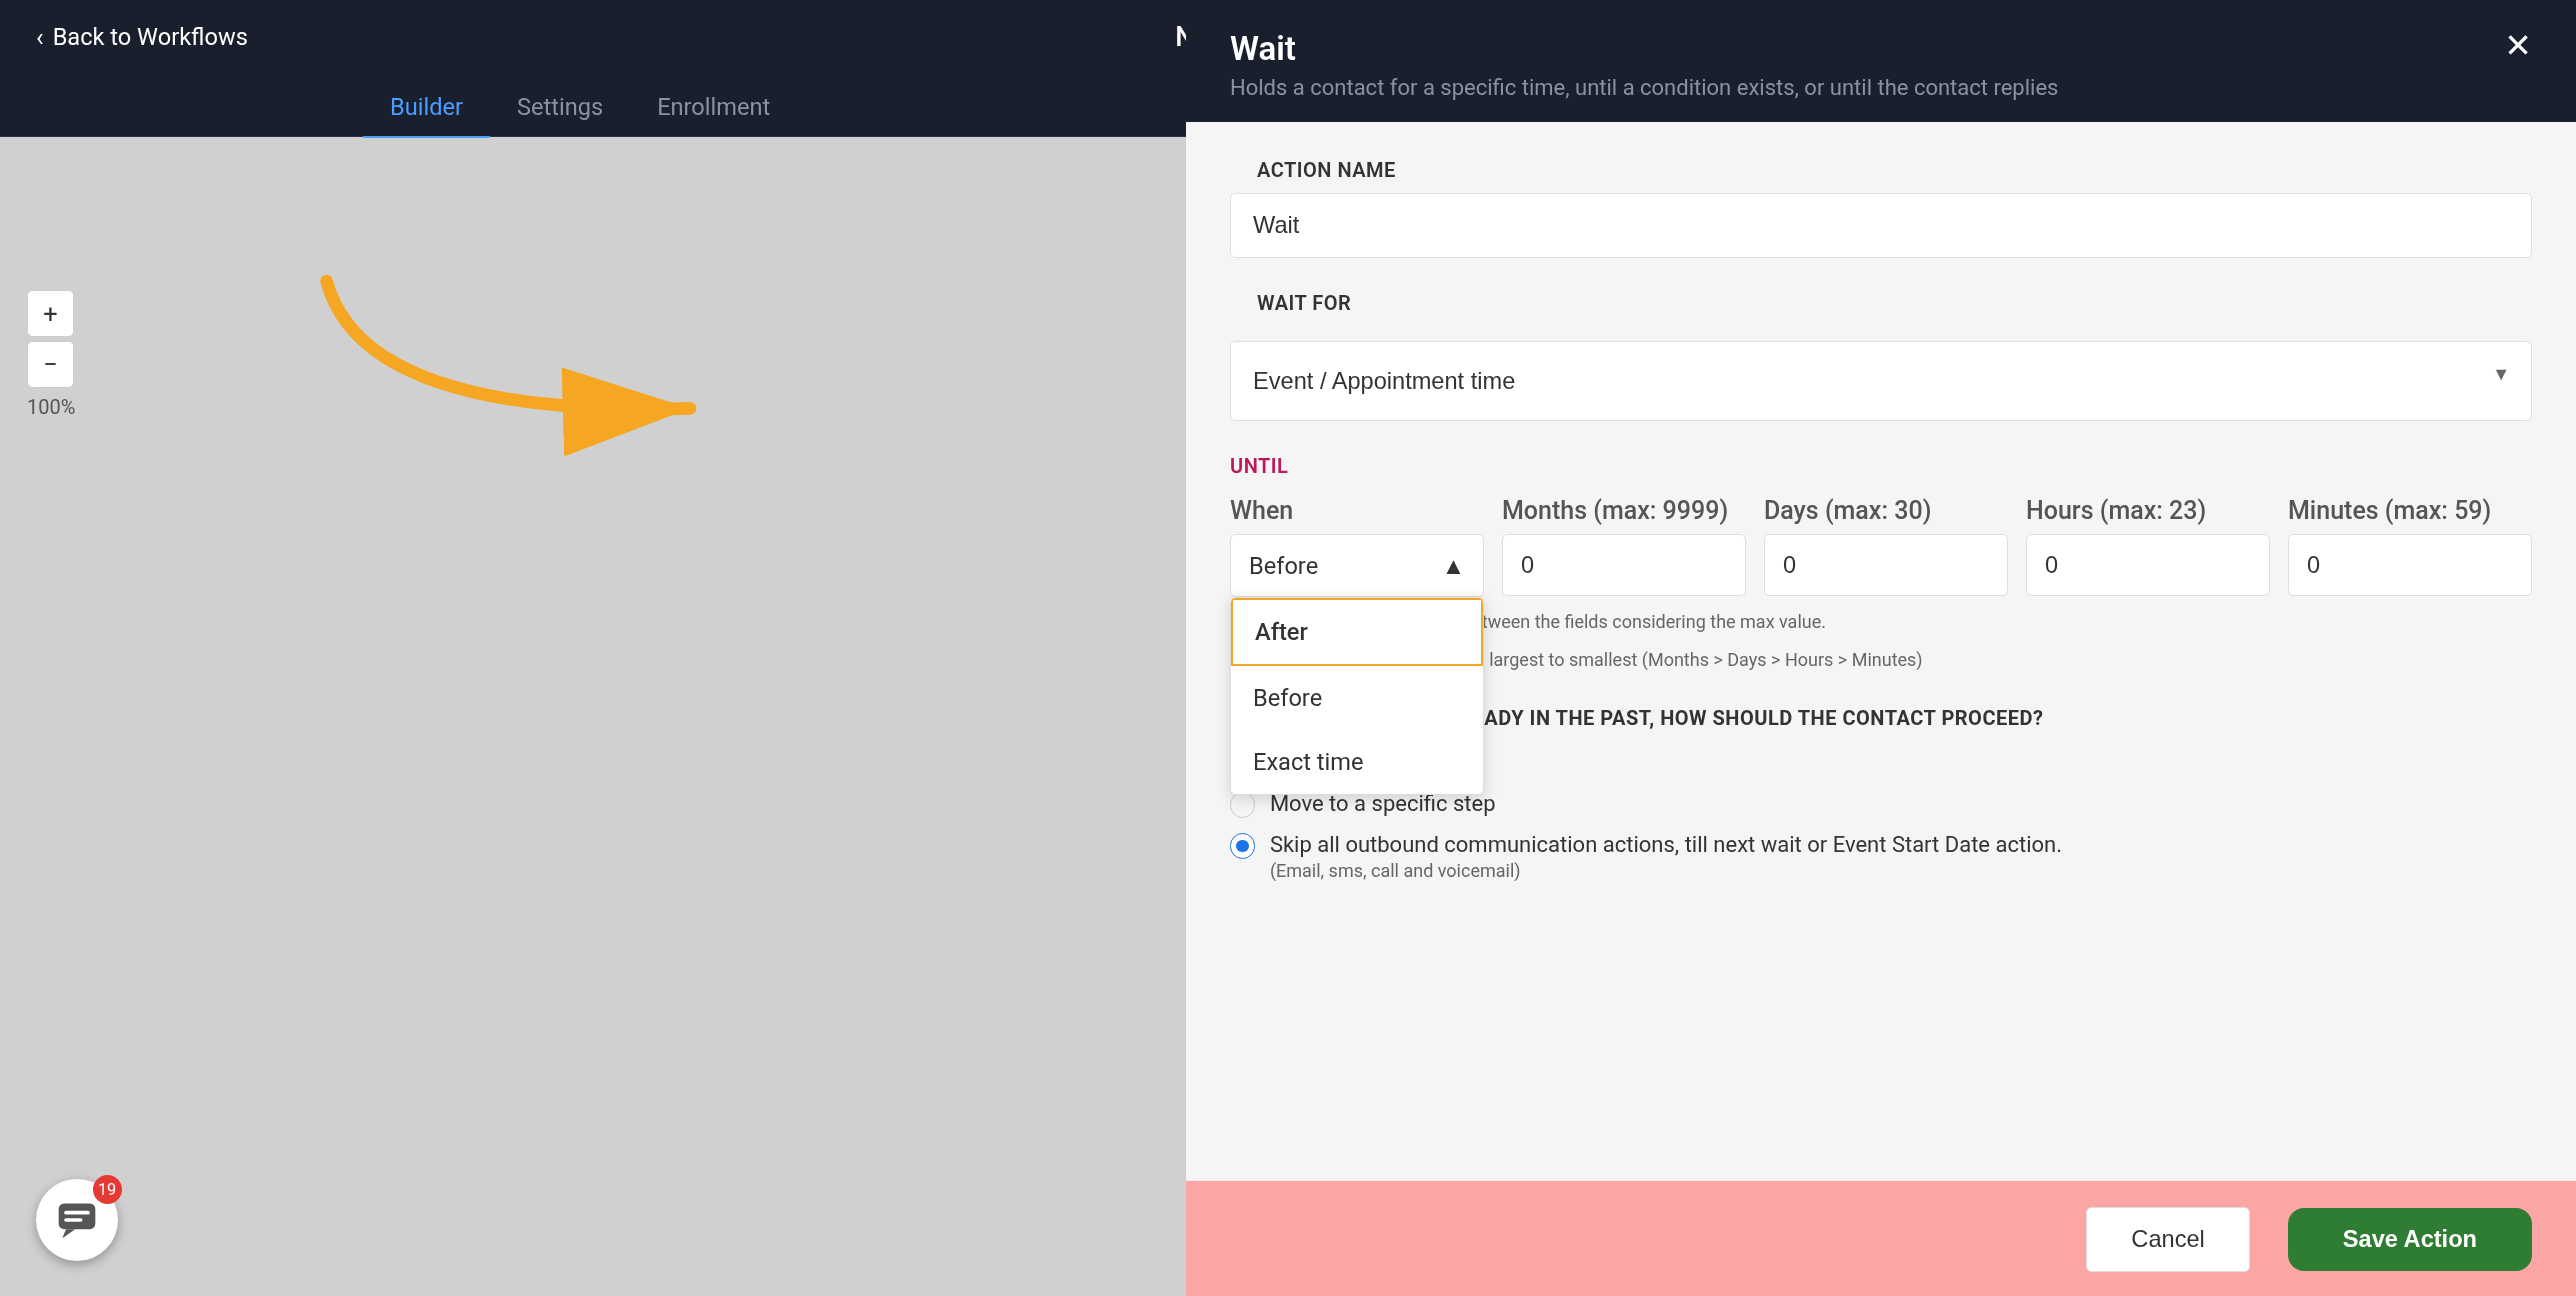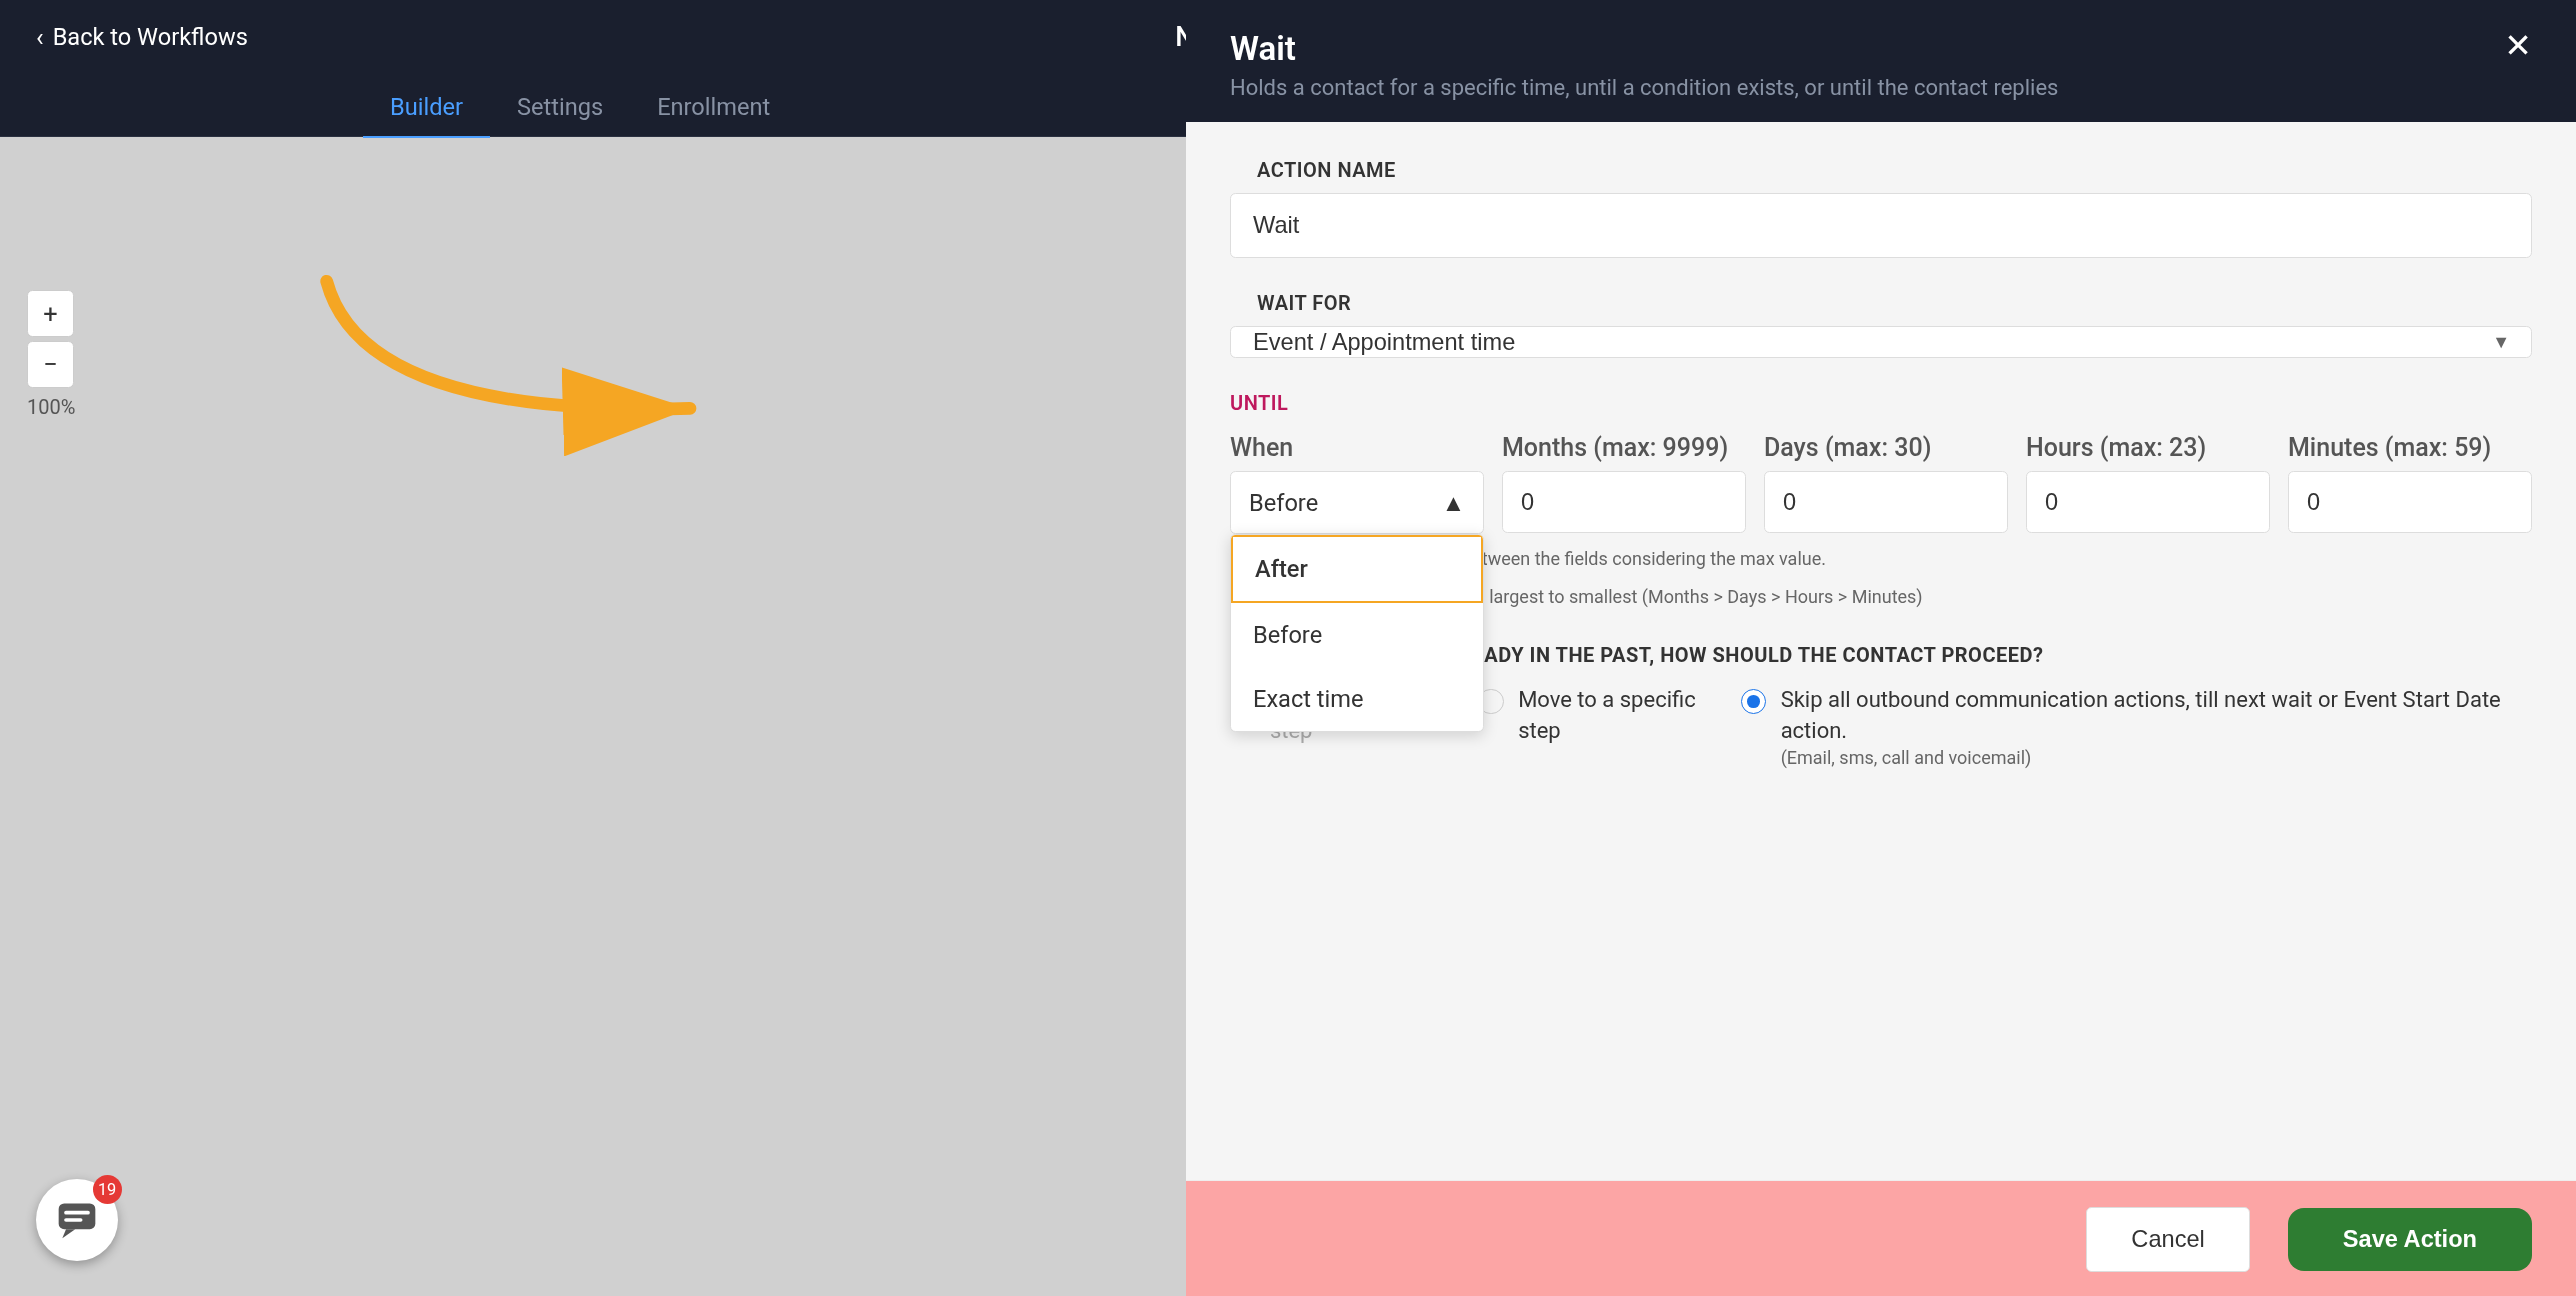--- a/index.html
+++ b/index.html
@@ -179,31 +179,32 @@
       padding: 18px 22px;
       border: 0.9px solid #ddd;
       border-radius: 5.5px;
       font-size: 23.6px;
       background: #fff;
       color: #333;
       outline: none;
     }
     .form-select {
       width: 100%;
-      padding: 2px 22px;
+      padding: 26px 22px;
       border: 0.9px solid #ddd;
       border-radius: 5.5px;
       font-size: 23.6px;
       background: #fff;
       color: #333;
       outline: none;
       appearance: none;
       -webkit-appearance: none;
       cursor: pointer;
       position: relative;
+      margin-top: 15px;
     }
     .select-wrapper {
       position: relative;
     }
     .select-wrapper::after {
       content: '▼';
       position: absolute;
       right: 22px;
       top: 50%;
       transform: translateY(-50%);
@@ -302,21 +303,21 @@
       font-size: 20px;
       font-weight: 700;
       color: #333;
       text-transform: uppercase;
       letter-spacing: 0.5px;
       margin-bottom: 18px;
     }
 
     .radio-group {
       display: flex;
-      flex-direction: row;
+      flex-direction: column;
       gap: 10px;
     }
     .radio-item {
       display: flex;
       align-items: flex-start;
       gap: 14.5px;
       cursor: pointer;
     }
     .radio-circle {
       width: 25.4px;

